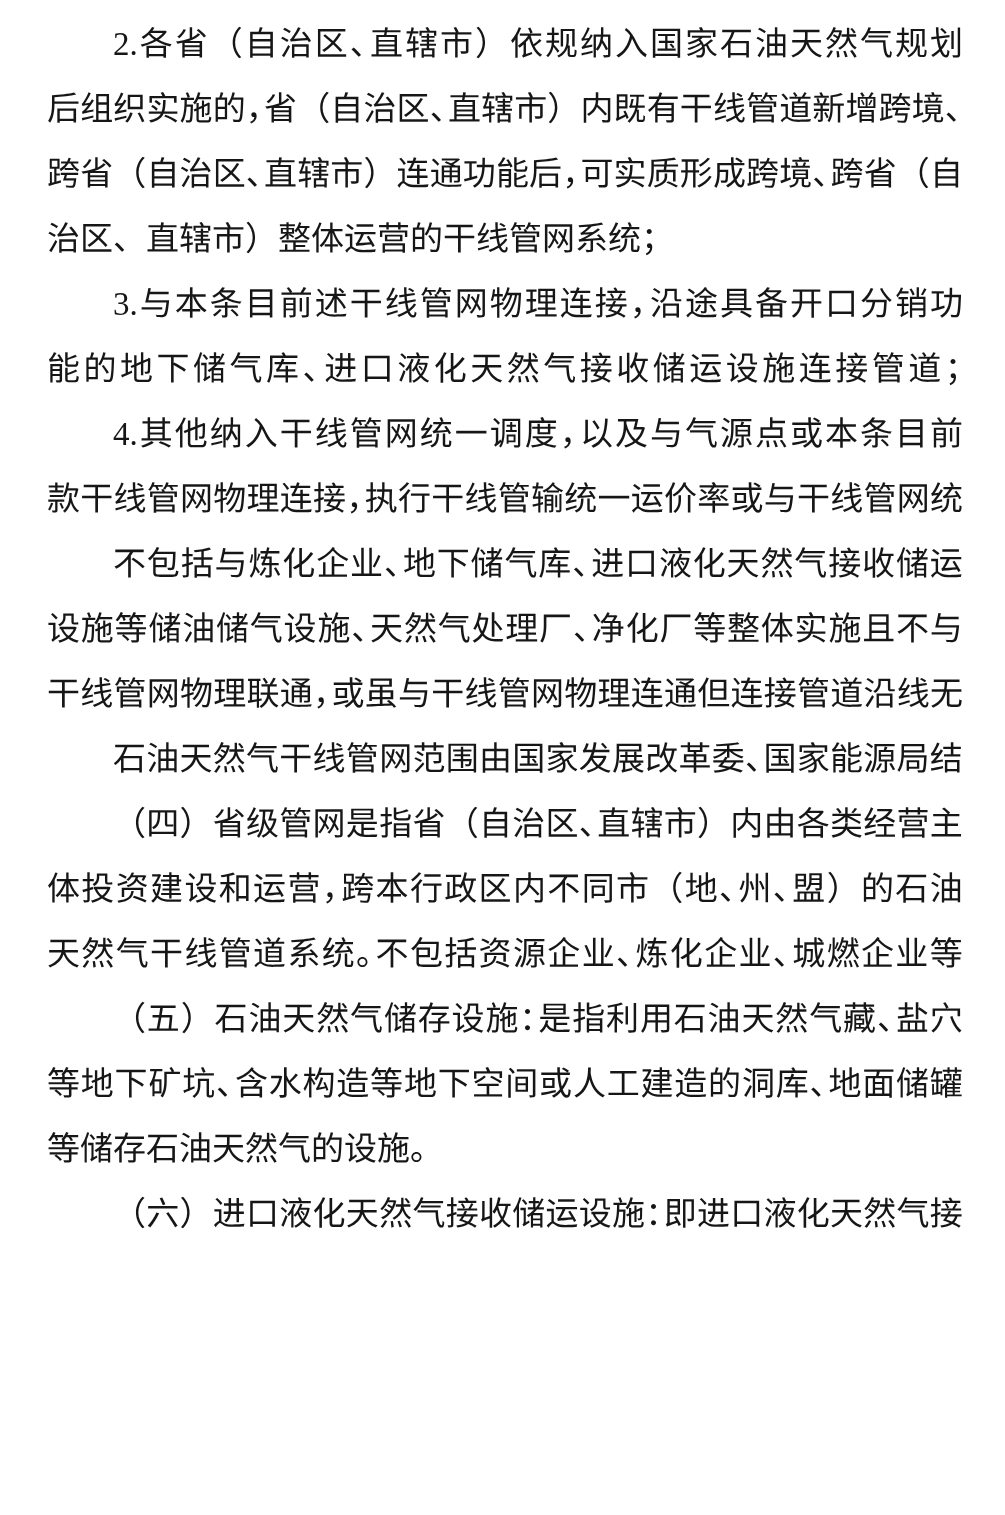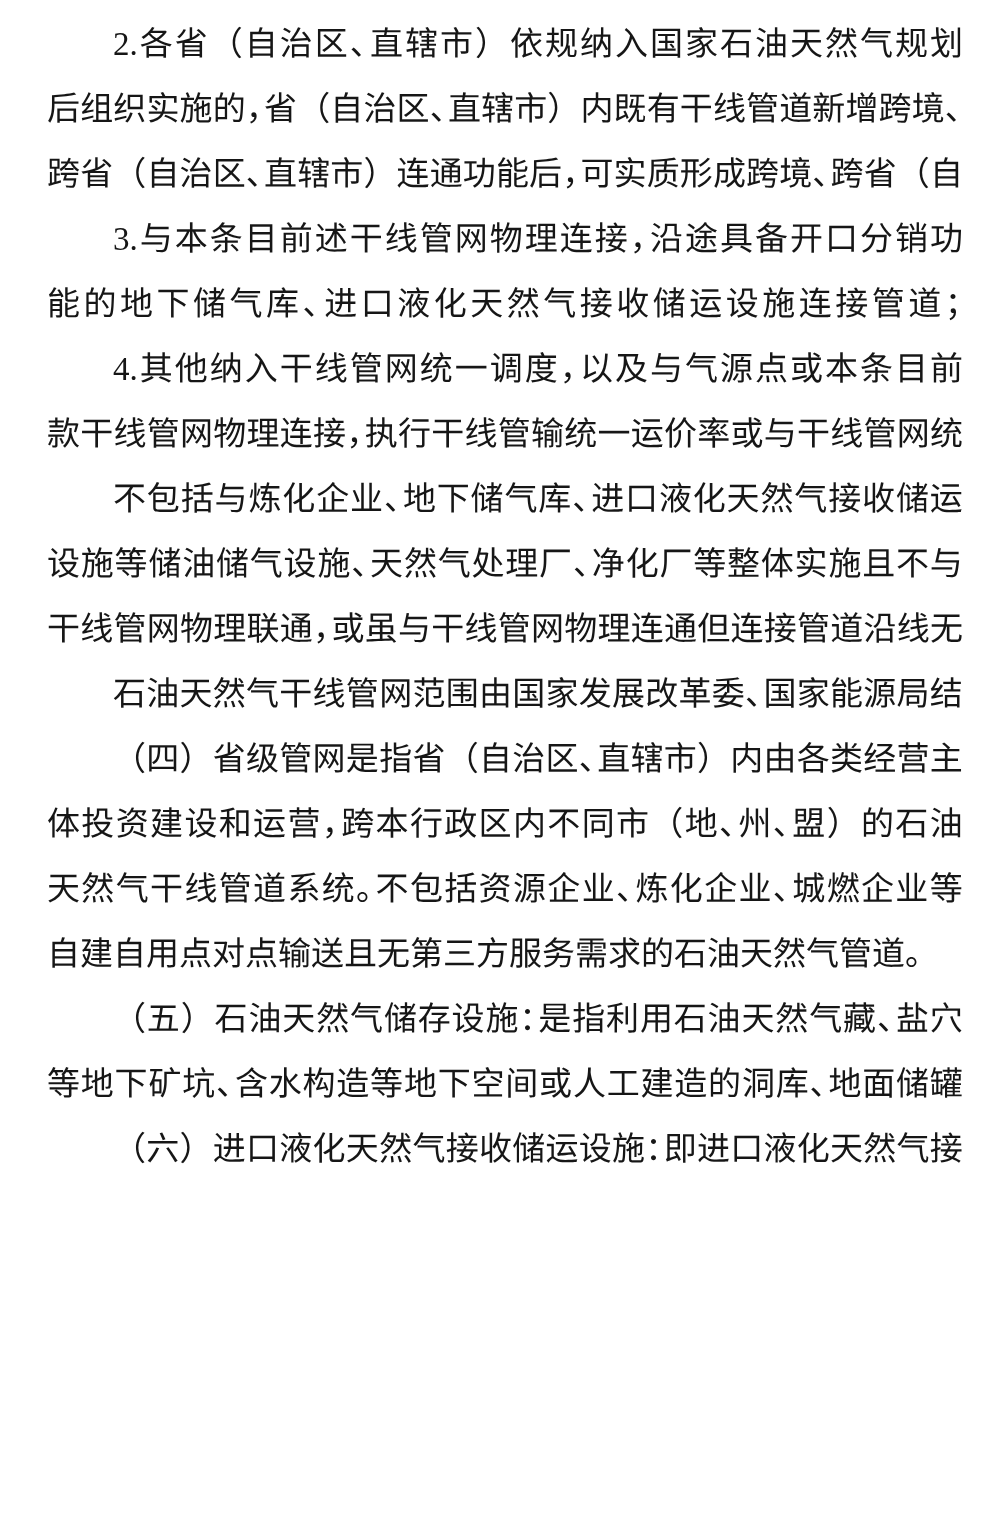--- a/index.html
+++ b/index.html
@@ -129,20 +129,21 @@
           <span>形</span>
           <span>成</span>
           <span>跨</span>
           <span>境</span>
           <span class="punct">、</span>
           <span>跨</span>
           <span>省</span>
           <span>（</span>
           <span>自</span>
         </p>
+      <p class="line natural">治区、直辖市）整体运营的干线管网系统；</p>
     </section>
 
     <section class="para">
       <p class="line fill indent">
           <span>3.</span>
           <span>与</span>
           <span>本</span>
           <span>条</span>
           <span>目</span>
           <span>前</span>
@@ -460,21 +461,20 @@
           <span>化</span>
           <span>企</span>
           <span>业</span>
           <span class="punct">、</span>
           <span>城</span>
           <span>燃</span>
           <span>企</span>
           <span>业</span>
           <span>等</span>
         </p>
-      <p class="line natural">自建自用点对点输送且无第三方服务需求的石油天然气管道。</p>
     </section>
 
     <section class="para">
       <p class="line fill indent">
           <span>（</span>
           <span>五</span>
           <span>）</span>
           <span>石</span>
           <span>油</span>
           <span>天</span>
@@ -522,20 +522,21 @@
           <span>造</span>
           <span>的</span>
           <span>洞</span>
           <span>库</span>
           <span class="punct">、</span>
           <span>地</span>
           <span>面</span>
           <span>储</span>
           <span>罐</span>
         </p>
+      <p class="line natural">等储存石油天然气的设施。</p>
     </section>
 
     <section class="para">
       <p class="line fill indent">
           <span>（</span>
           <span>六</span>
           <span>）</span>
           <span>进</span>
           <span>口</span>
           <span>液</span>

